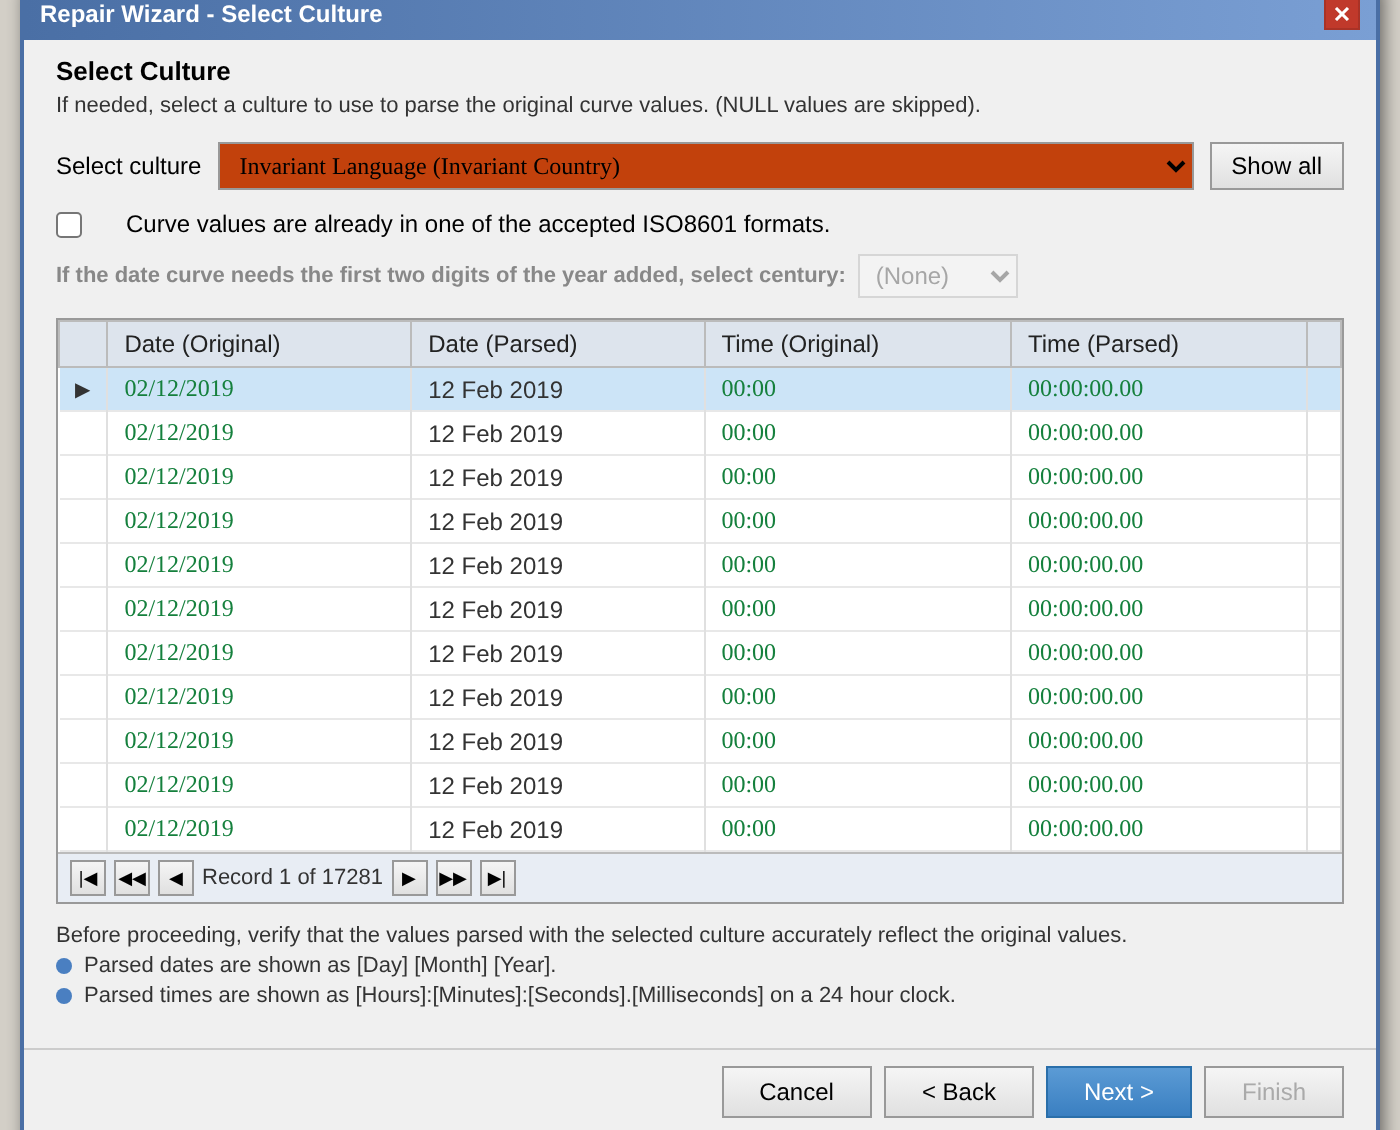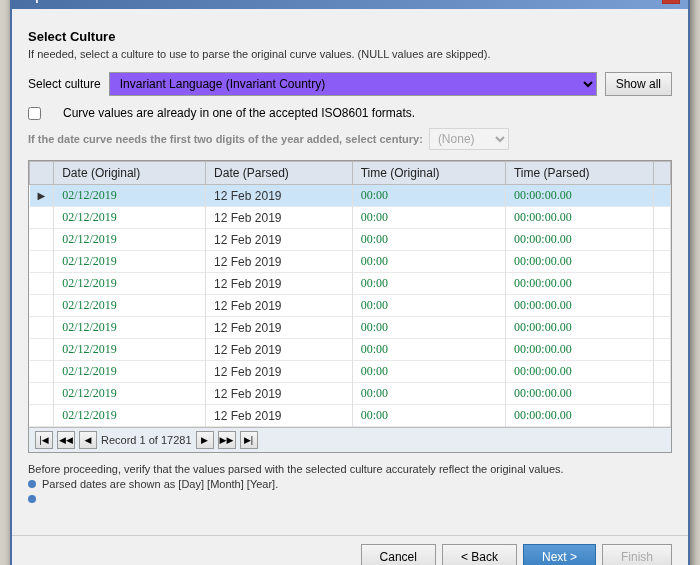--- a/index.html
+++ b/index.html
@@ -37,21 +37,21 @@
       width: 18px;
       height: 16px;
       display: flex;
       align-items: center;
       justify-content: center;
       cursor: pointer;
       font-size: 11px;
       font-weight: bold;
     }
     .content {
-      padding: 20px 16px;
+      padding: 8px 16px;
     }
     .section-title {
       font-weight: bold;
       font-size: 13px;
       margin-bottom: 4px;
     }
     .section-desc {
       font-size: 11px;
       color: #333;
       margin-bottom: 12px;
@@ -63,23 +63,24 @@
       margin-bottom: 10px;
     }
     .culture-label {
       font-size: 12px;
       white-space: nowrap;
     }
     .culture-select {
       flex: 1;
       padding: 3px 6px;
       border: 1px solid #999;
-      background: #8b5cf6;
+      background: #c2410c;
       font-size: 12px;
       height: 24px;
+      font-family: Liberation Serif, serif;
     }
     .show-all-btn {
       padding: 3px 10px;
       border: 1px solid #999;
       background: linear-gradient(to bottom, #f5f5f5, #e0e0e0);
       cursor: pointer;
       font-size: 12px;
       height: 24px;
       white-space: nowrap;
     }
@@ -371,20 +372,21 @@
     </div>
 
     <div class="info-section">
       <p>Before proceeding, verify that the values parsed with the selected culture accurately reflect the original values.</p>
       <div class="bullet-row">
         <div class="bullet-icon"></div>
         <span>Parsed dates are shown as [Day] [Month] [Year].</span>
       </div>
       <div class="bullet-row">
         <div class="bullet-icon"></div>
+        <span>Parsed times are shown as [Hours]:[Minutes]:[Seconds].[Milliseconds] on a 24 hour clock.</span>
       </div>
     </div>
   </div>
 
   <div class="button-row">
     <button class="btn">Cancel</button>
     <button class="btn">&lt; Back</button>
     <button class="btn btn-primary">Next &gt;</button>
     <button class="btn btn-disabled" disabled="">Finish</button>
   </div>

